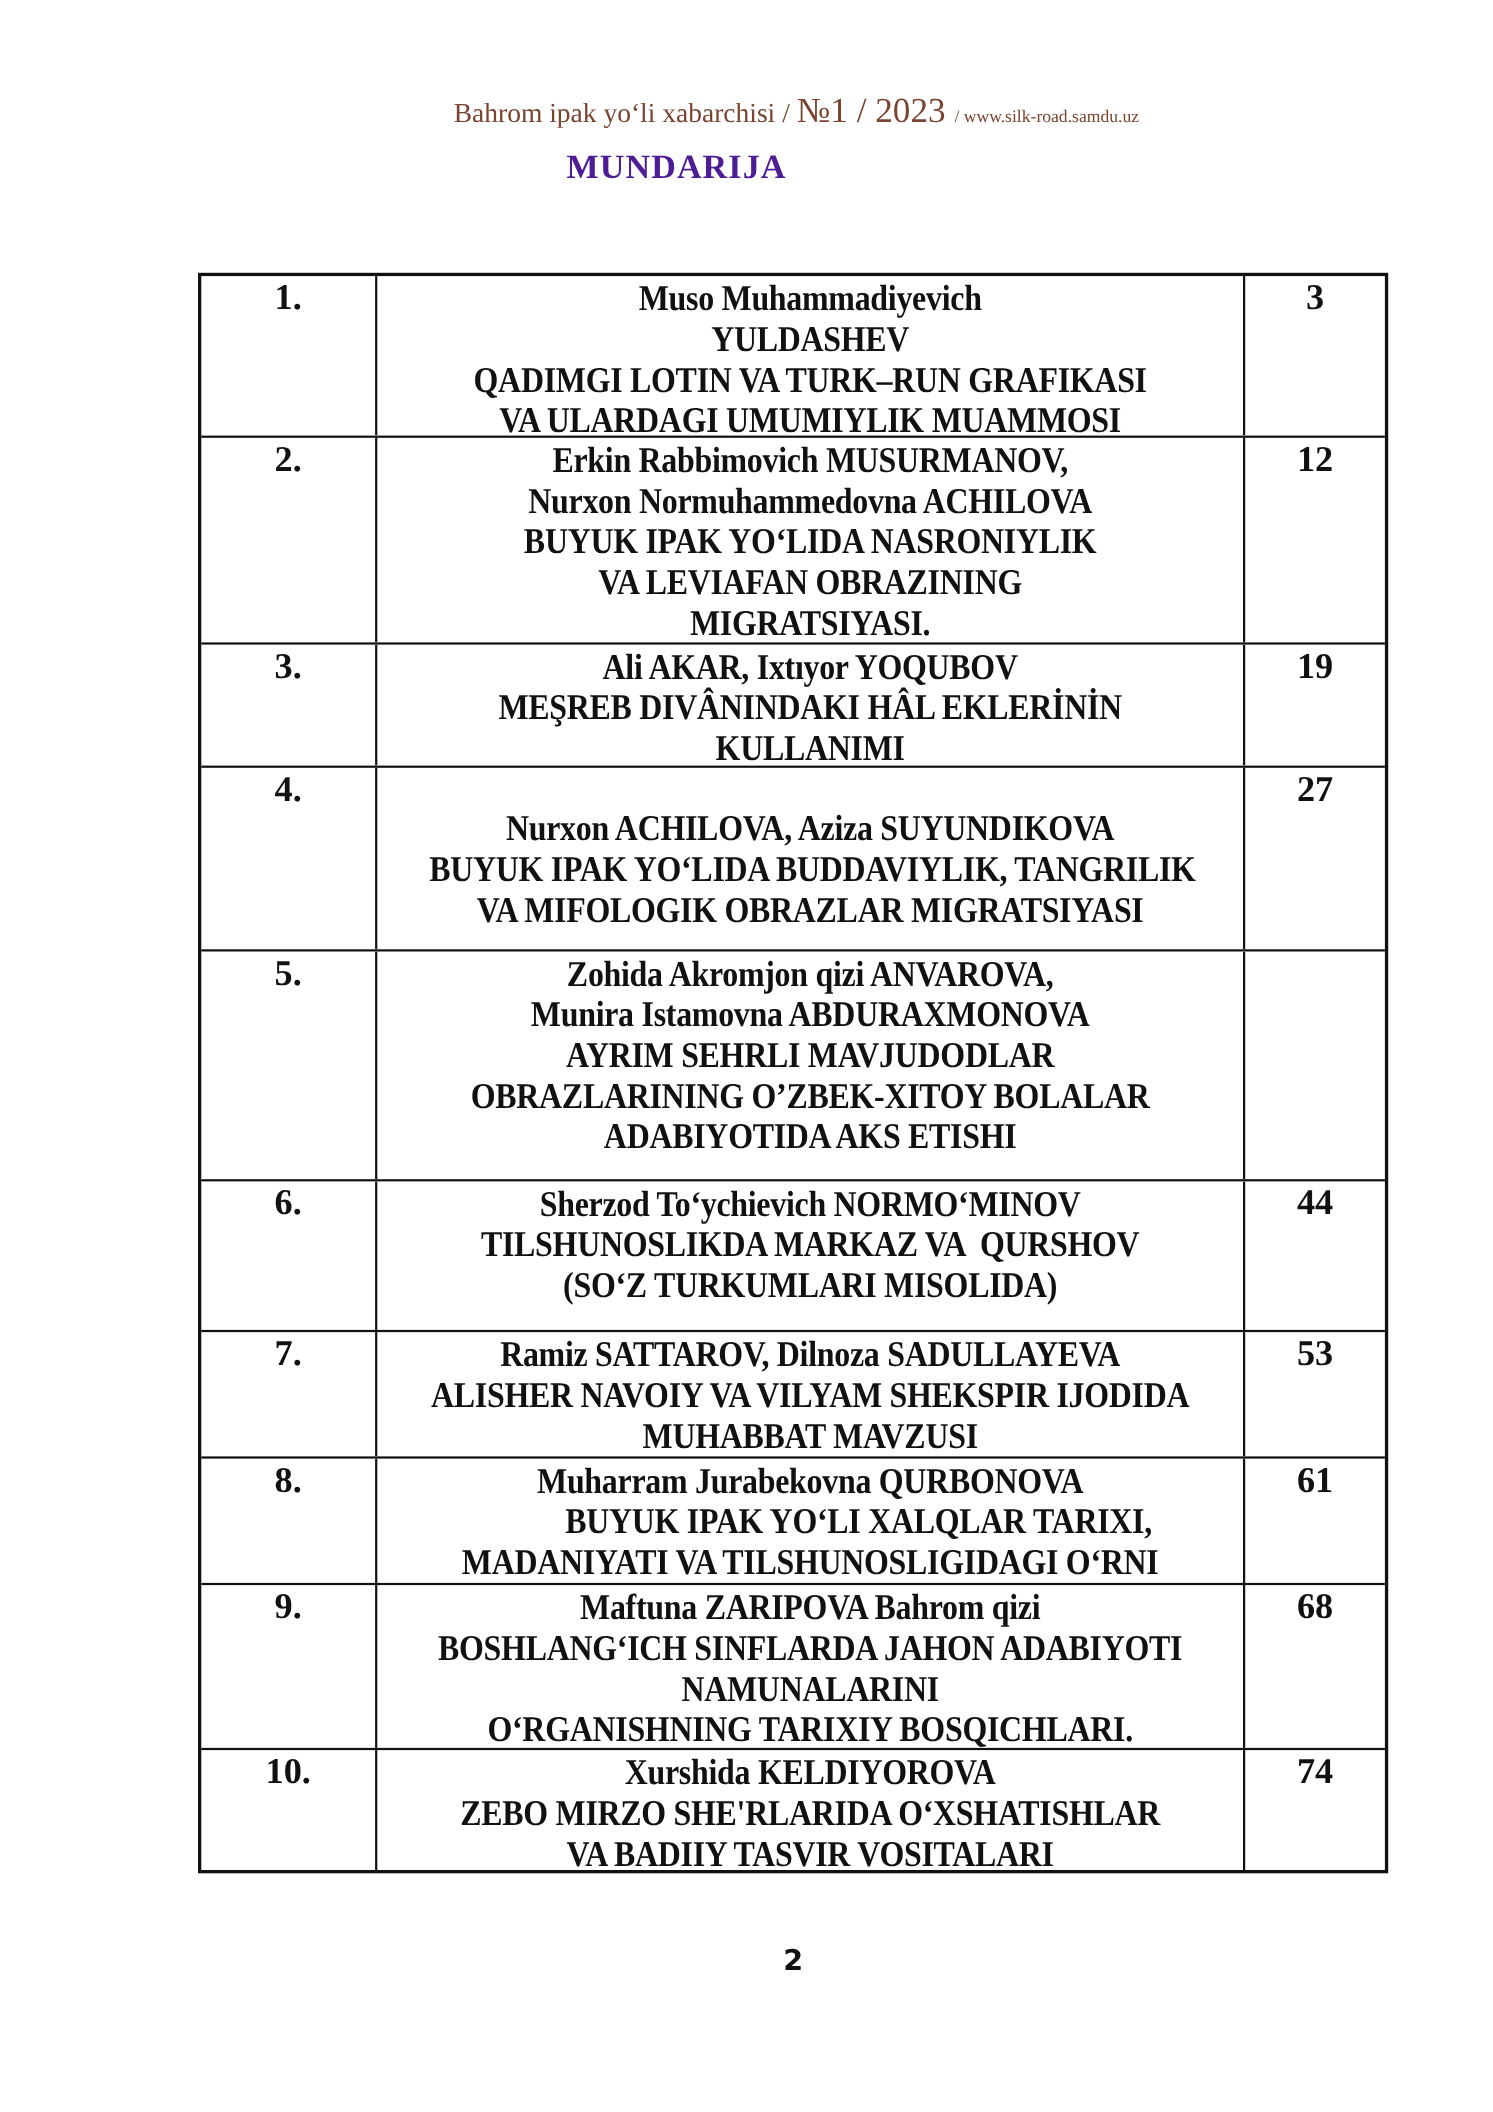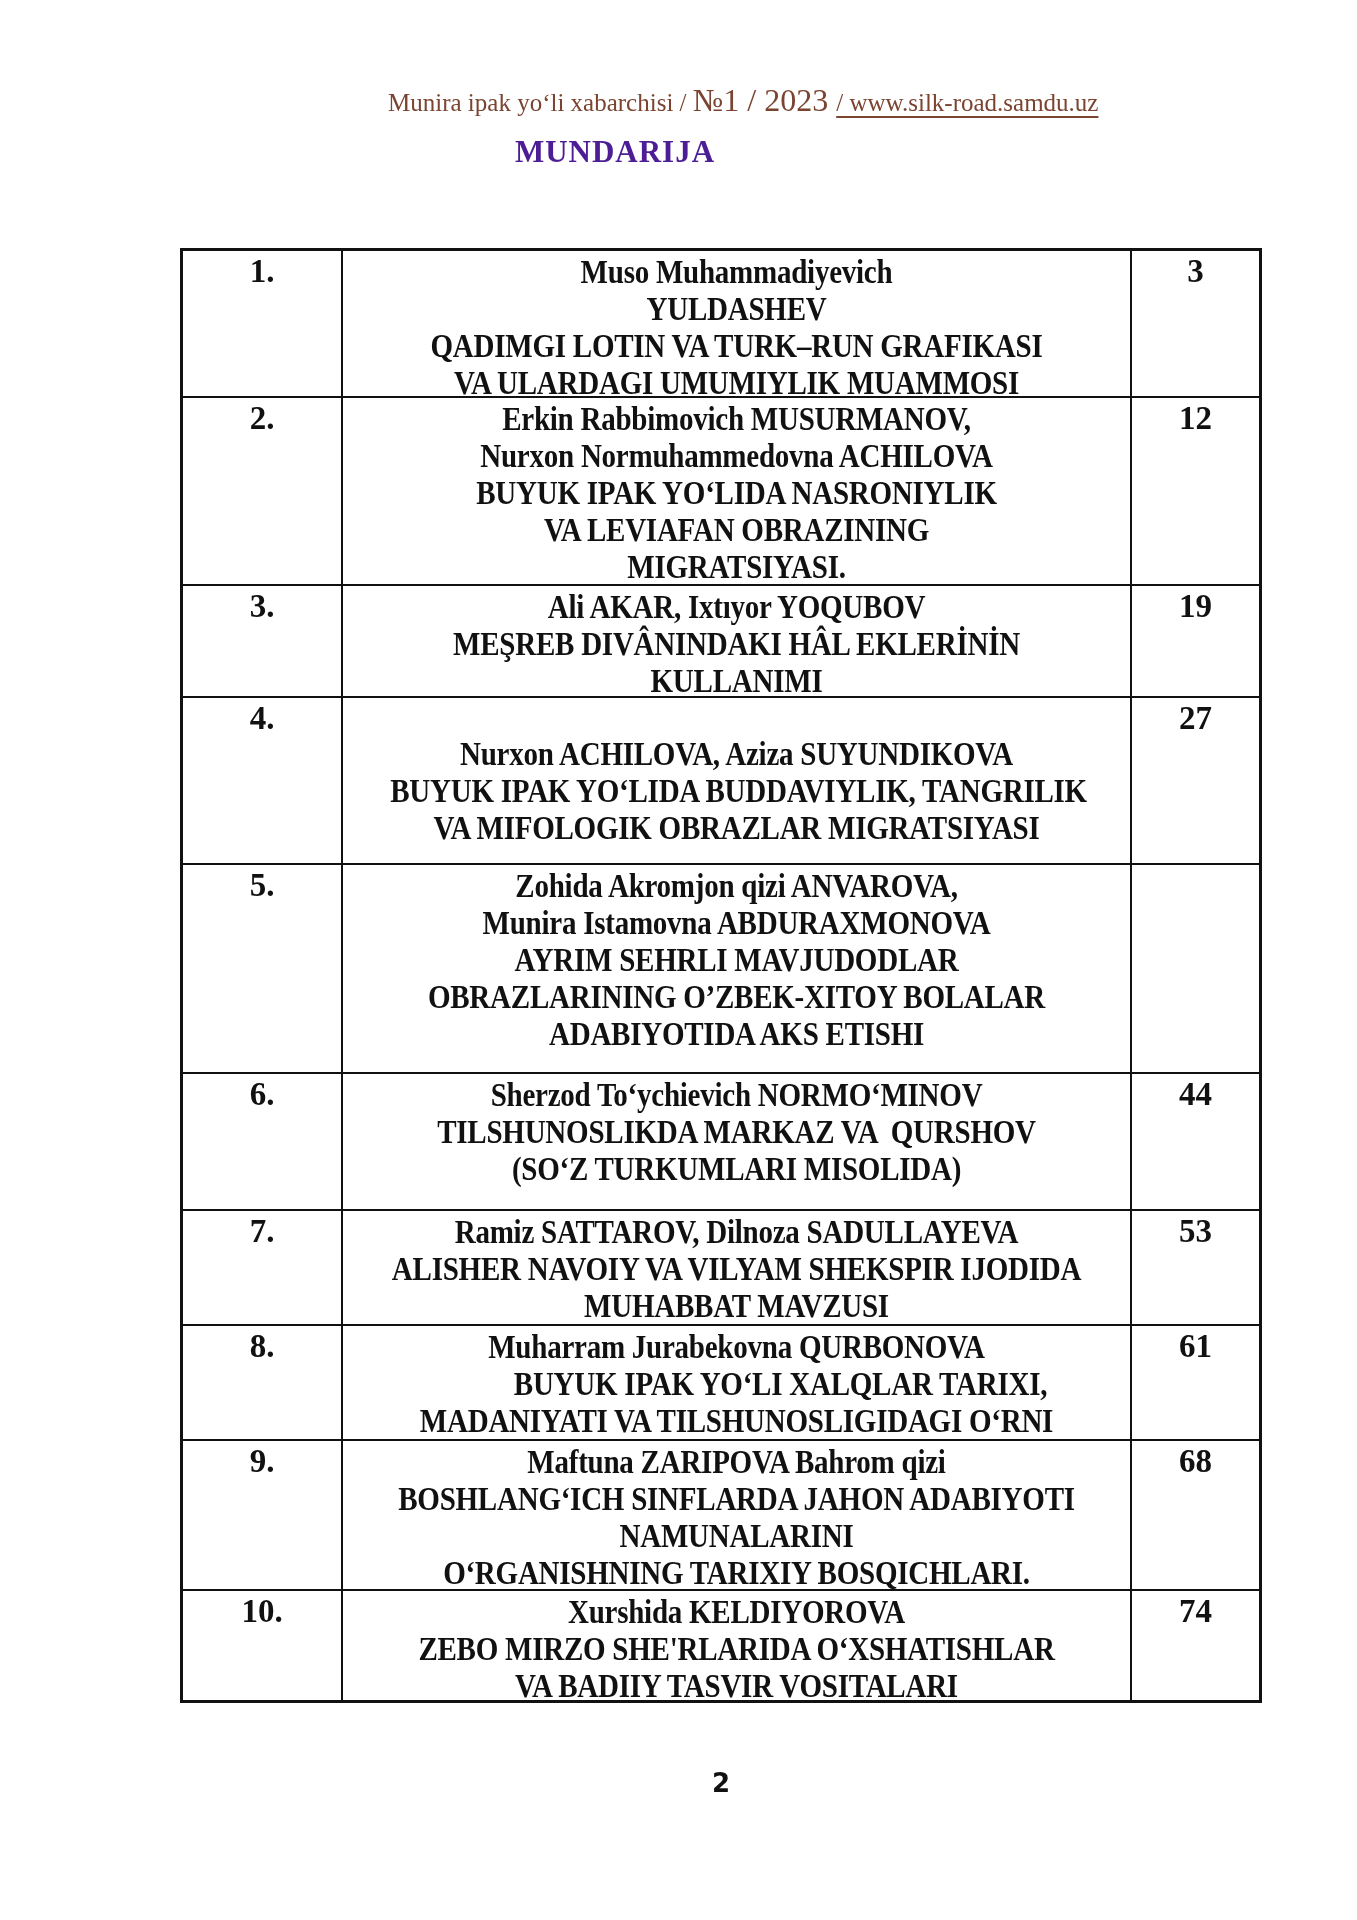--- a/index.html
+++ b/index.html
@@ -12,22 +12,21 @@
   }
   
   .page-header{
     position:absolute;top:64px;left:380px;width:680px;
     text-align:center;white-space:pre;
     color:#7a4430;
   }
   .page-header .journal{font-size:25px;}
   .page-header .issue{font-size:32px;}
   .page-header .url{
-    font-size:25px;
-    text-decoration:underline;
+    font-size:16px;
     text-decoration-thickness:2px;
     text-underline-offset:5px;
   }
   
   .doc-title{
     position:absolute;top:134px;left:280px;width:670px;
     text-align:center;
     font-size:31px;font-weight:bold;letter-spacing:1px;
     color:#4c1d95;
   }
@@ -78,21 +77,21 @@
     text-align:center;
     font-family:"DejaVu Sans", sans-serif;
     font-size:26px;font-weight:bold;
     color:#111111;
   }
 </style>
 </head>
 <body>
 
 <div class="page-header">
-  <span class="journal">Munira ipak yo‘li xabarchisi / </span><span class="issue">№1 / 2023 </span><span class="url">/ www.silk-road.samdu.uz</span>
+  <span class="journal">Bahrom ipak yo‘li xabarchisi / </span><span class="issue">№1 / 2023 </span><span class="url">/ www.silk-road.samdu.uz</span>
 </div>
 
 <div class="doc-title">MUNDARIJA</div>
 
 <div class="toc-table">
 
   <div class="trow" style="height:147px">
     <div class="cell num">1.</div>
     <div class="cell content">
       <div class="line">Muso Muhammadiyevich</div>

